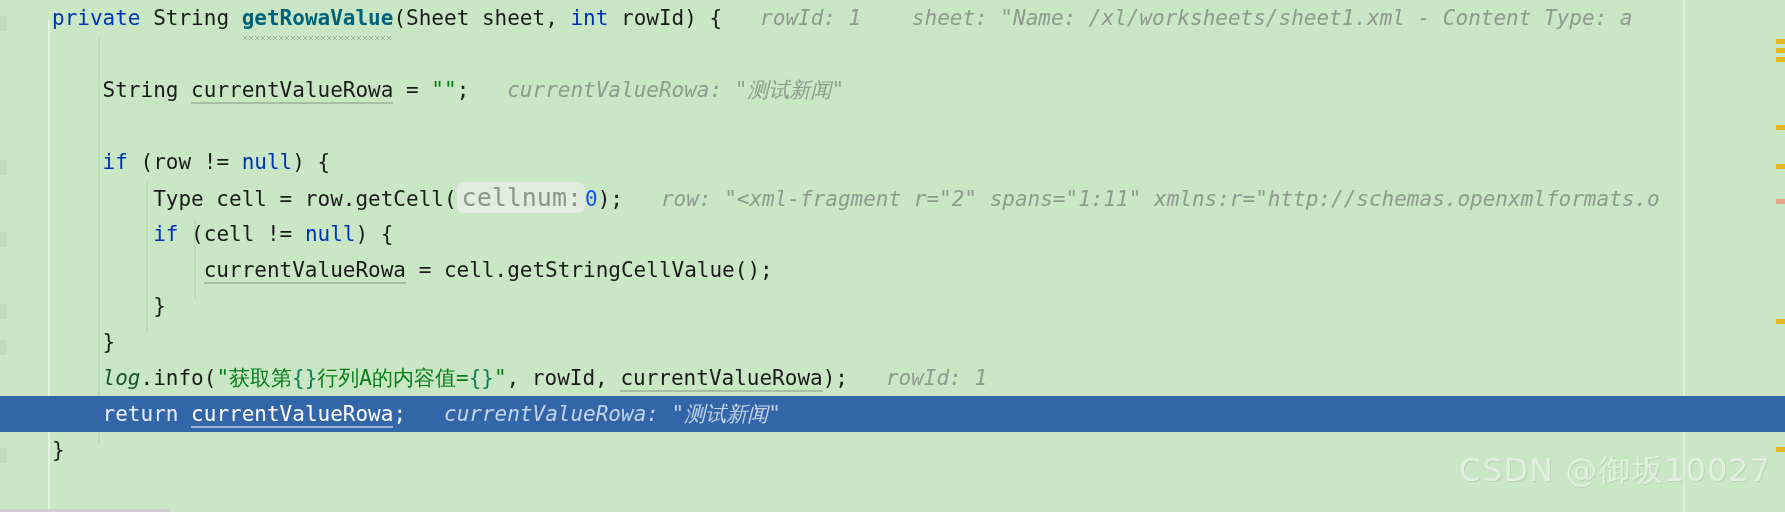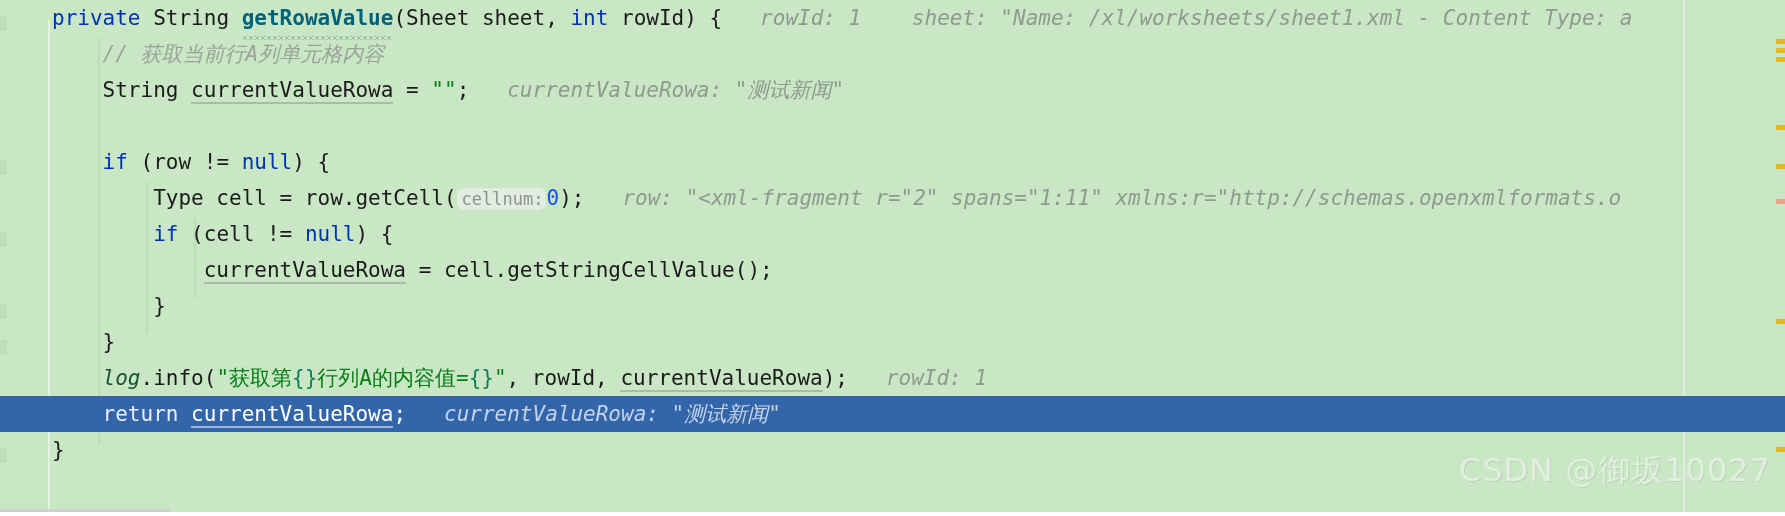--- a/index.html
+++ b/index.html
@@ -103,21 +103,21 @@
   }
   .selected .hint, .selected .hint-str { color: #c3d3e9; }
 
   
   .inlay {
     background: #e3ece1;
     color: #8c958c;
     border-radius: 7px;
     padding: 1px 3px 1px 5px;
     font-style: normal;
-    font-size: 17px;
+    font-size: 25px;
   }
 
   
   .squiggle {
     display: inline-block;
     position: relative;
   }
   .squiggle::after {
     content: "";
     position: absolute;
@@ -185,21 +185,20 @@
   <div class="margin-guide"></div>
 
   <div class="indent-guide" style="left:98px;  top:38px;  height:406px;"></div>
   <div class="indent-guide" style="left:146px; top:182px; height:152px;"></div>
   <div class="indent-guide" style="left:194px; top:218px; height:80px;"></div>
 
   <div class="code-area">
 
     <div class="line" style="top:0px"><span class="txt"><span class="kw">private</span> <span class="type">String</span> <span class="fn squiggle">getRowaValue</span><span class="plain">(</span><span class="plain">Sheet sheet, </span><span class="kw">int</span><span class="plain"> rowId) {</span>   <span class="hint">rowId: 1</span>    <span class="hint">sheet: "Name: /xl/worksheets/sheet1.xml - Content Type: a</span></span></div>
 
-    <div class="line" style="top:36px"><span class="txt">    <span class="comment">// 获取当前行A列单元格内容</span></span></div>
 
     <div class="line" style="top:72px"><span class="txt">    <span class="type">String</span> <span class="underline-ident">currentValueRowa</span><span class="plain"> = </span><span class="str">""</span><span class="plain">;</span>   <span class="hint">currentValueRowa:</span> <span class="hint-str">"测试新闻"</span></span></div>
 
 
     <div class="line" style="top:144px"><span class="txt">    <span class="kw">if</span><span class="plain"> (row != </span><span class="kw">null</span><span class="plain">) {</span></span></div>
 
     <div class="line" style="top:180px"><span class="txt">        <span class="plain">Type cell = row.getCell(</span><span class="inlay">cellnum:</span><span class="num">0</span><span class="plain">);</span>   <span class="hint">row:</span> <span class="hint-str">"&lt;xml-fragment r="2" spans="1:11" xmlns:r="http://schemas.openxmlformats.o</span></span></div>
 
     <div class="line" style="top:216px"><span class="txt">        <span class="kw">if</span><span class="plain"> (cell != </span><span class="kw">null</span><span class="plain">) {</span></span></div>
 

